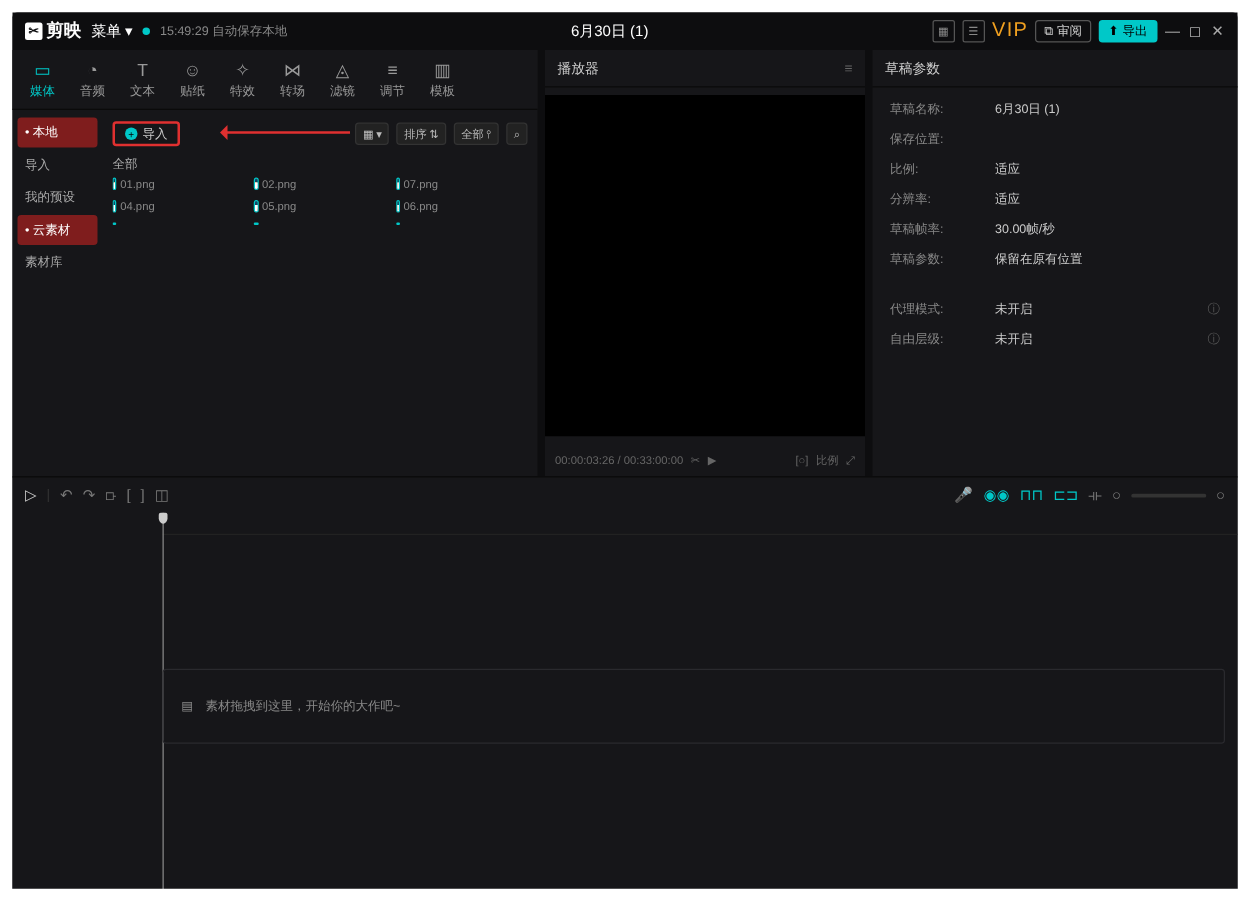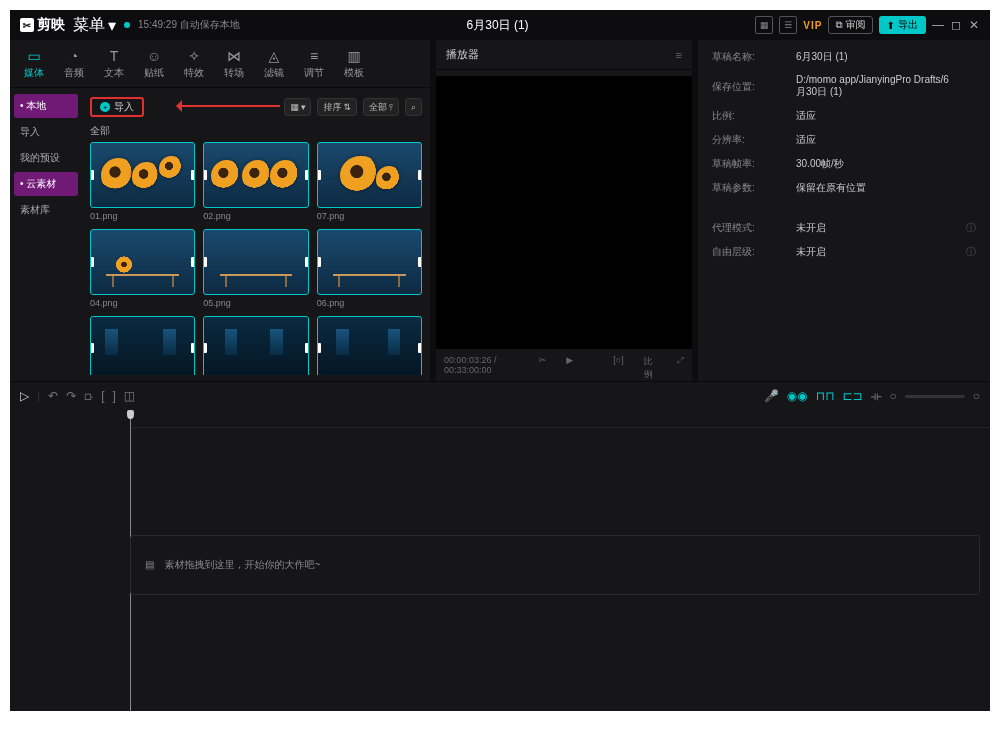--- a/index.html
+++ b/index.html
@@ -1,67 +1,67 @@
 <!DOCTYPE html>
 <html><head>
 <meta charset="utf-8">
 <style>
 *{box-sizing:border-box;margin:0;padding:0;font-family:-apple-system,"Microsoft YaHei",sans-serif;user-select:none}
 body{background:#fff;width:1000px;height:729px;overflow:hidden;padding:10px}
 .app{background:#0d0d0f;width:100%;height:100%;border-radius:4px;display:flex;flex-direction:column;color:#ccc;font-size:11px}
 .titlebar{height:30px;display:flex;align-items:center;padding:0 10px;gap:8px;background:#0d0d0f}
 .logo{color:#fff;font-weight:bold;font-size:14px;display:flex;align-items:center;gap:3px}
 .logo-mark{background:#fff;color:#0d0d0f;width:14px;height:14px;border-radius:2px;display:inline-flex;align-items:center;justify-content:center;font-size:10px}
-.menu-btn{color:#fff;font-size:16px;display:flex;align-items:center;gap:3px;cursor:pointer}
+.menu-btn{color:#fff;font-size:12px;display:flex;align-items:center;gap:3px;cursor:pointer}
 .status-dot{width:6px;height:6px;background:#00c8c8;border-radius:50%}
 .status-txt{color:#888;font-size:10px}
 .spacer{flex:1}
 .projtitle{color:#fff;font-size:12px;text-align:center}
 .titlebtns{display:flex;gap:6px;align-items:center}
 .tb-icon{width:18px;height:18px;border:1px solid #555;border-radius:2px;display:flex;align-items:center;justify-content:center;color:#888;font-size:9px;cursor:pointer}
-.vip{color:#f0a020;font-size:10px;font-weight:bold;letter-spacing:1px}
+.vip{color:#f0a020;font-size:16px;font-weight:normal;letter-spacing:1px}
 .pill{border:1px solid #555;border-radius:3px;padding:1px 6px;display:flex;align-items:center;gap:3px;cursor:pointer;color:#ccc;font-size:10px}
 .export{background:#00c8c8;color:#000;border-radius:3px;padding:2px 8px;display:flex;align-items:center;gap:3px;cursor:pointer;font-size:10px;border:none}
 .winbtn{width:12px;color:#aaa;cursor:pointer;text-align:center;font-size:12px}
 .toolrow{height:48px;display:flex;background:#161619;border-bottom:1px solid #0a0a0a;padding:0 4px}
 .tool{flex:0 0 40px;display:flex;flex-direction:column;align-items:center;justify-content:center;gap:2px;color:#999;cursor:pointer;font-size:10px}
 .tool.active{color:#00c8c8}
 .tool-ico{font-size:14px}
 .body{flex:1;display:flex;gap:6px;padding:0;min-height:0}
 .leftpanel{flex:0 0 420px;display:flex;flex-direction:column;background:#161619}
 .leftbody{flex:1;display:flex;min-height:0}
 .sidemenu{flex:0 0 72px;padding:6px 4px;display:flex;flex-direction:column;gap:2px}
 .sideitem{padding:5px 6px;color:#aaa;cursor:pointer;font-size:10px;border-radius:3px}
-.sideitem.active{background:#701a75;color:#fff}
+.sideitem.active{background:#7f1d1d;color:#fff}
 .mediabox{flex:1;display:flex;flex-direction:column;padding:6px 8px;min-width:0}
 .mediahead{display:flex;align-items:center;gap:6px;height:26px;position:relative}
 .importbtn{border:2px solid #e03030;border-radius:3px;padding:1px 8px;display:flex;align-items:center;gap:4px;cursor:pointer;color:#ccc;font-size:10px;height:20px}
 .importdot{width:10px;height:10px;background:#00c8c8;border-radius:50%;display:flex;align-items:center;justify-content:center;color:#000;font-size:8px}
 .arrow{position:absolute;left:80px;top:6px;width:110px;height:12px;pointer-events:none}
 .arrow::before{content:"";position:absolute;left:8px;top:5px;right:0;height:1.5px;background:#e03030}
 .arrow::after{content:"";position:absolute;left:0;top:0;border:6px solid transparent;border-right-color:#e03030}
 .headctrls{display:flex;gap:6px;align-items:center}
 .ctrl{border:1px solid #333;background:#222;border-radius:3px;padding:2px 5px;display:flex;align-items:center;gap:2px;color:#bbb;font-size:9px;cursor:pointer;height:18px}
 .mediagrid{flex:1;overflow:auto;padding:4px 0}
 .gridlabel{color:#aaa;font-size:10px;margin-bottom:4px}
 .grid{display:grid;grid-template-columns:repeat(3,1fr);gap:8px}
-.thumb{display:flex;flex-direction:column;gap:3px}
+.thumb{display:flex;gap:3px}
 .thumbimg{aspect-ratio:16/10;border:1.5px solid #00c8c8;border-radius:3px;background:linear-gradient(180deg,#1a4a6e 0%,#0d2a42 100%);position:relative;overflow:hidden;cursor:pointer}
 .thumbimg::before,.thumbimg::after{content:"";position:absolute;top:42%;width:4px;height:10px;background:#fff;border-radius:1px}
 .thumbimg::before{left:-1px}.thumbimg::after{right:-1px}
 .sunflower .sf{position:absolute;border-radius:50%;background:radial-gradient(circle at 40% 40%,#3a2410 0 18%,#f0a020 20% 55%,transparent 56%);filter:drop-shadow(0 0 2px rgba(0,0,0,.4))}
 .room .tbl{position:absolute;left:15%;right:15%;bottom:28%;height:2px;background:#c9975a}
 .room .leg{position:absolute;bottom:10%;width:2px;height:18%;background:#8a6a3e}
 .darkroom{background:linear-gradient(180deg,#0a2a40 0%,#041522 100%)}
 .darkroom .win{position:absolute;top:20%;width:12%;height:40%;background:linear-gradient(180deg,#2a80c0,#0a3a5a);opacity:.5}
 .thumbname{color:#888;font-size:9px}
 .player{flex:0 0 256px;background:#161619;display:flex;flex-direction:column}
 .panelhead{height:30px;display:flex;align-items:center;justify-content:space-between;padding:0 10px;color:#ccc;font-size:11px;border-bottom:1px solid #0a0a0a}
 .playerbody{flex:1;background:#000;margin:6px 0}
-.playerctrls{height:26px;display:flex;align-items:flex-start;padding:0 8px;color:#666;font-size:9px;gap:20px}
+.playerctrls{height:26px;display:flex;align-items:center;padding:0 8px;color:#666;font-size:9px;gap:6px}
 .params{flex:1;background:#161619;display:flex;flex-direction:column}
 .paramsbody{flex:1;padding:10px 14px;display:flex;flex-direction:column;gap:10px}
 .prow{display:flex;align-items:center;font-size:10px}
 .plabel{flex:0 0 84px;color:#888}
 .pval{color:#ccc}
 .paramsfoot{padding:8px 12px;display:flex;justify-content:flex-end}
 .modifybtn{background:#3a3a40;border:none;color:#ccc;border-radius:3px;padding:3px 16px;font-size:10px;cursor:pointer}
 .timeline{height:338px;background:#161619;display:flex;flex-direction:column;border-top:1px solid #0a0a0a}
 .tlhead{height:28px;display:flex;align-items:center;padding:0 10px;gap:10px;color:#777}
 .tlhead .grp{display:flex;gap:8px;align-items:center}
@@ -263,28 +263,30 @@
         <span>✂</span>
         <span>▶</span>
         <div class="spacer"></div>
         <span>[○]</span>
         <span>比例</span>
         <span>⤢</span>
       </div>
     </div>
 
     <div class="params">
+      <div class="panelhead">
+        <span>草稿参数</span>
+      </div>
       <div class="paramsbody">
         <div class="prow">
             <span class="plabel">草稿名称:</span>
             <span class="pval">6月30日 (1)</span>
           </div>
         <div class="prow">
             <span class="plabel">保存位置:</span>
-            <span class="pval" style="max-width:160px">D:/momo app/JianyingPro Drafts/6月30日 (1)</span>
           </div>
         <div class="prow">
             <span class="plabel">比例:</span>
             <span class="pval">适应</span>
           </div>
         <div class="prow">
             <span class="plabel">分辨率:</span>
             <span class="pval">适应</span>
           </div>
         <div class="prow">

